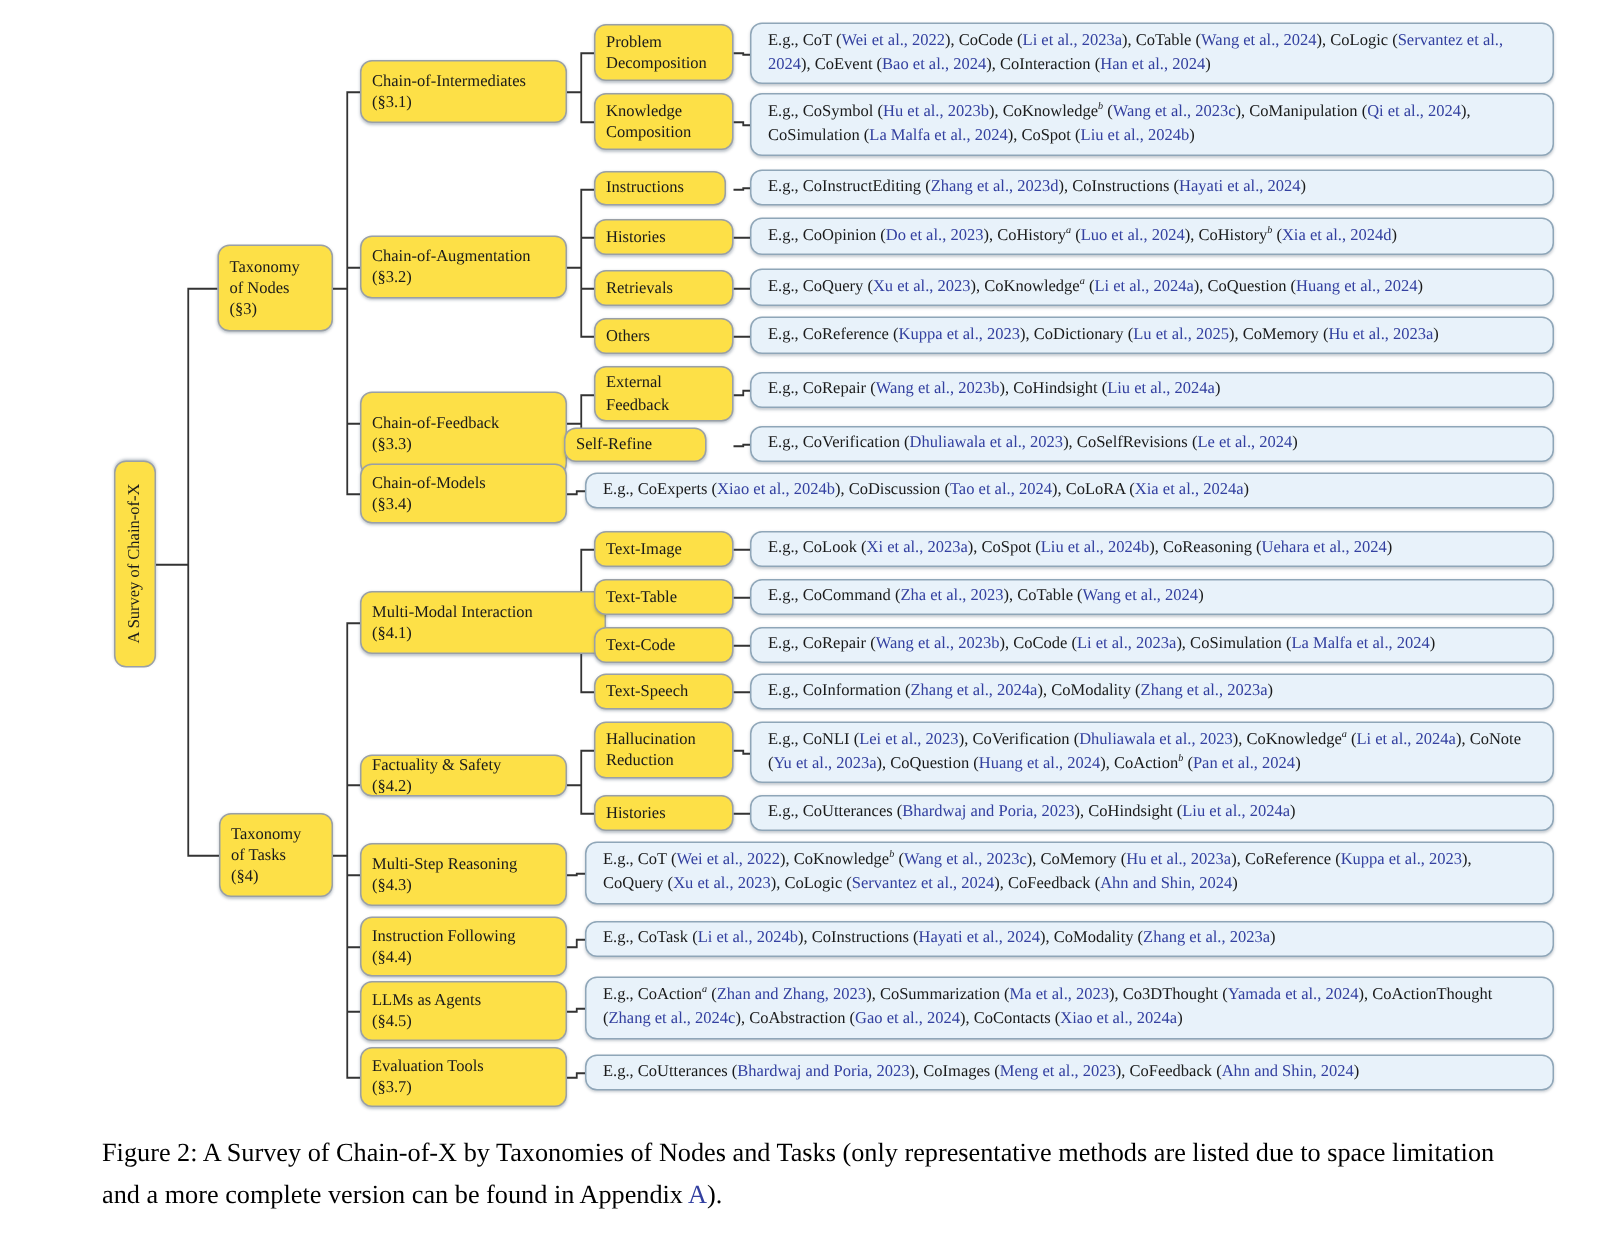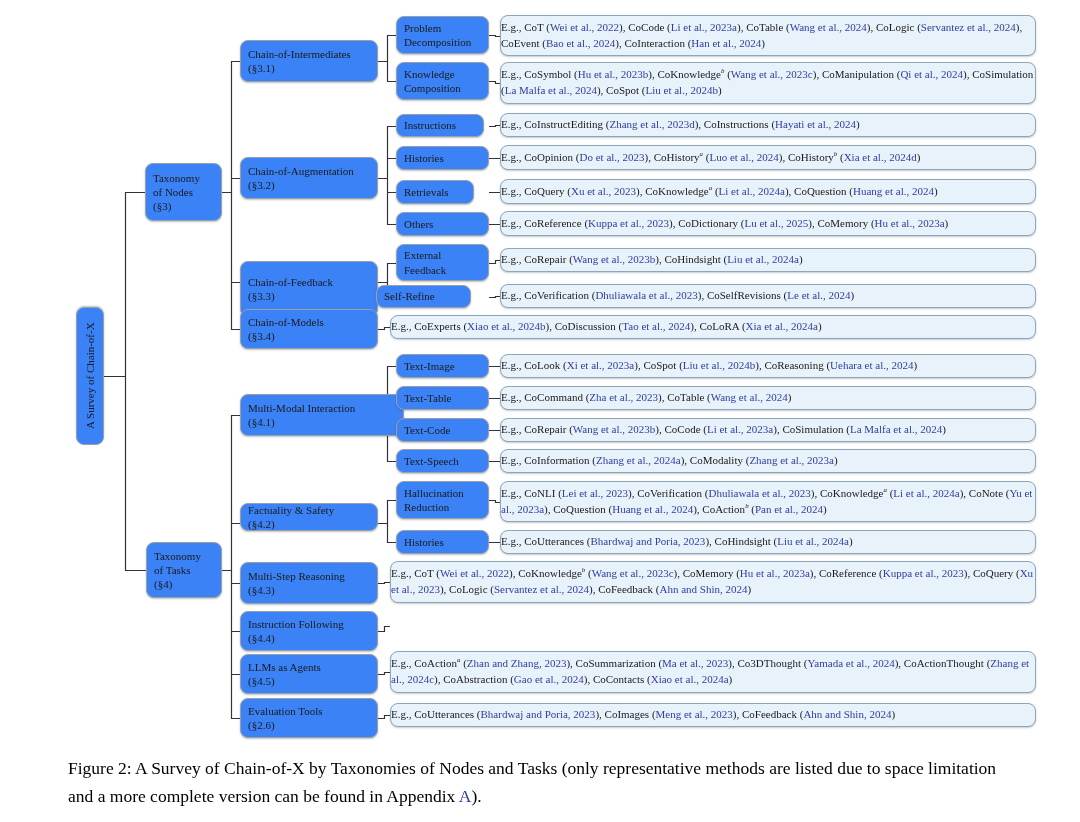--- a/index.html
+++ b/index.html
@@ -1,24 +1,24 @@
 <!DOCTYPE html>
 <html style="--cite: #3340a0; --leaf-fill: #e8f2fa;"><head>
 <meta charset="utf-8">
 <style>
   html,body{margin:0;padding:0;background:#ffffff;}
   body{width:1080px;height:822px;position:relative;font-family:"Liberation Serif","DejaVu Serif",serif;color:#1a1a1a;}
   .canvas{position:absolute;left:0;top:0;width:1080px;height:822px;}
   #wires{position:absolute;left:0;top:0;width:1080px;height:748px;pointer-events:none;}
   .box{position:absolute;box-sizing:border-box;border-radius:8px;overflow:hidden;}
-  .node{background:#3b82f6;border:1px solid #9aa0a6;box-shadow:0 1px 2px rgba(60,80,100,.35);
+  .node{background:#fde047;border:1px solid #9aa0a6;box-shadow:0 1px 2px rgba(60,80,100,.35);
         display:flex;align-items:center;padding:2px 7px;font-size:11px;line-height:1.3;
         white-space:pre-line;}
   .leaf{background:var(--leaf-fill,#e8f2fa);border:1px solid #8fa6b8;box-shadow:0 1px 2px rgba(60,80,100,.3);
-        display:flex;align-items:center;padding:2px 0;font-size:11px;line-height:1.45;}
+        display:flex;align-items:center;padding:2px 11px;font-size:11px;line-height:1.45;}
   .vert{writing-mode:vertical-rl;transform:rotate(180deg);justify-content:center;text-align:center;
         padding:6px 2px;}
   .cite{color:var(--cite,#3340a0);}
   sup{font-style:italic;font-size:.62em;line-height:0;}
   .caption{position:absolute;left:68px;top:754px;width:947px;font-size:17.5px;line-height:1.6;color:#000;}
 </style>
 </head>
 <body>
 
 <div class="canvas">
@@ -48,29 +48,29 @@
 (§4.1)</div>
   <div class="box node" id="n42" style="left:240px;top:503px;width:138px;height:28px">Factuality &amp; Safety
 (§4.2)</div>
   <div class="box node" id="n43" style="left:240px;top:562px;width:138px;height:42px">Multi-Step Reasoning
 (§4.3)</div>
   <div class="box node" id="n44" style="left:240px;top:611px;width:138px;height:40px">Instruction Following
 (§4.4)</div>
   <div class="box node" id="n45" style="left:240px;top:654px;width:138px;height:40px">LLMs as Agents
 (§4.5)</div>
   <div class="box node" id="n46" style="left:240px;top:698px;width:138px;height:40px">Evaluation Tools
-(§2.6)</div>
+(§3.7)</div>
 
   <div class="box node" id="spd" style="left:396px;top:16px;width:93px;height:38px">Problem
 Decomposition</div>
   <div class="box node" id="skc" style="left:396px;top:62px;width:93px;height:38px">Knowledge
 Composition</div>
   <div class="box node" id="sins" style="left:396px;top:114px;width:88px;height:23px">Instructions</div>
   <div class="box node" id="shis" style="left:396px;top:146px;width:93px;height:24px">Histories</div>
-  <div class="box node" id="sret" style="left:396px;top:180px;width:78px;height:24px">Retrievals</div>
+  <div class="box node" id="sret" style="left:396px;top:180px;width:93px;height:24px">Retrievals</div>
   <div class="box node" id="soth" style="left:396px;top:212px;width:93px;height:24px">Others</div>
   <div class="box node" id="sef" style="left:396px;top:244px;width:93px;height:37px">External
 Feedback</div>
   <div class="box node" id="ssr" style="left:376px;top:285px;width:95px;height:23px">Self-Refine</div>
   <div class="box node" id="sti" style="left:396px;top:354px;width:93px;height:24px">Text-Image</div>
   <div class="box node" id="stt" style="left:396px;top:386px;width:93px;height:24px">Text-Table</div>
   <div class="box node" id="stc" style="left:396px;top:418px;width:93px;height:24px">Text-Code</div>
   <div class="box node" id="sts" style="left:396px;top:449px;width:93px;height:24px">Text-Speech</div>
   <div class="box node" id="shr" style="left:396px;top:481px;width:93px;height:38px">Hallucination
 Reduction</div>
@@ -117,20 +117,23 @@
     </div>
   <div class="box leaf" id="f14" style="left:500px;top:481px;width:536px;height:41px">
       <span>E.g., CoNLI (<span class="cite">Lei et al., 2023</span>), CoVerification (<span class="cite">Dhuliawala et al., 2023</span>), CoKnowledge<sup>a</sup> (<span class="cite">Li et al., 2024a</span>), CoNote (<span class="cite">Yu et al., 2023a</span>), CoQuestion (<span class="cite">Huang et al., 2024</span>), CoAction<sup>b</sup> (<span class="cite">Pan et al., 2024</span>)</span>
     </div>
   <div class="box leaf" id="f15" style="left:500px;top:530px;width:536px;height:24px">
       <span>E.g., CoUtterances (<span class="cite">Bhardwaj and Poria, 2023</span>), CoHindsight (<span class="cite">Liu et al., 2024a</span>)</span>
     </div>
   <div class="box leaf" id="f16" style="left:390px;top:561px;width:646px;height:42px">
       <span>E.g., CoT (<span class="cite">Wei et al., 2022</span>), CoKnowledge<sup>b</sup> (<span class="cite">Wang et al., 2023c</span>), CoMemory (<span class="cite">Hu et al., 2023a</span>), CoReference (<span class="cite">Kuppa et al., 2023</span>), CoQuery (<span class="cite">Xu et al., 2023</span>), CoLogic (<span class="cite">Servantez et al., 2024</span>), CoFeedback (<span class="cite">Ahn and Shin, 2024</span>)</span>
     </div>
+  <div class="box leaf" id="f17" style="left:390px;top:614px;width:646px;height:24px">
+      <span>E.g., CoTask (<span class="cite">Li et al., 2024b</span>), CoInstructions (<span class="cite">Hayati et al., 2024</span>), CoModality (<span class="cite">Zhang et al., 2023a</span>)</span>
+    </div>
   <div class="box leaf" id="f18" style="left:390px;top:651px;width:646px;height:42px">
       <span>E.g., CoAction<sup>a</sup> (<span class="cite">Zhan and Zhang, 2023</span>), CoSummarization (<span class="cite">Ma et al., 2023</span>), Co3DThought (<span class="cite">Yamada et al., 2024</span>), CoActionThought (<span class="cite">Zhang et al., 2024c</span>), CoAbstraction (<span class="cite">Gao et al., 2024</span>), CoContacts (<span class="cite">Xiao et al., 2024a</span>)</span>
     </div>
   <div class="box leaf" id="f19" style="left:390px;top:703px;width:646px;height:24px">
       <span>E.g., CoUtterances (<span class="cite">Bhardwaj and Poria, 2023</span>), CoImages (<span class="cite">Meng et al., 2023</span>), CoFeedback (<span class="cite">Ahn and Shin, 2024</span>)</span>
     </div>
 
   <div class="caption"><span>Figure 2: A Survey of Chain-of-X by Taxonomies of Nodes and Tasks (only representative methods are listed due to space limitation and a more complete version can be found in Appendix </span><span class="cite">A</span><span>).</span></div>
 </div>
 

